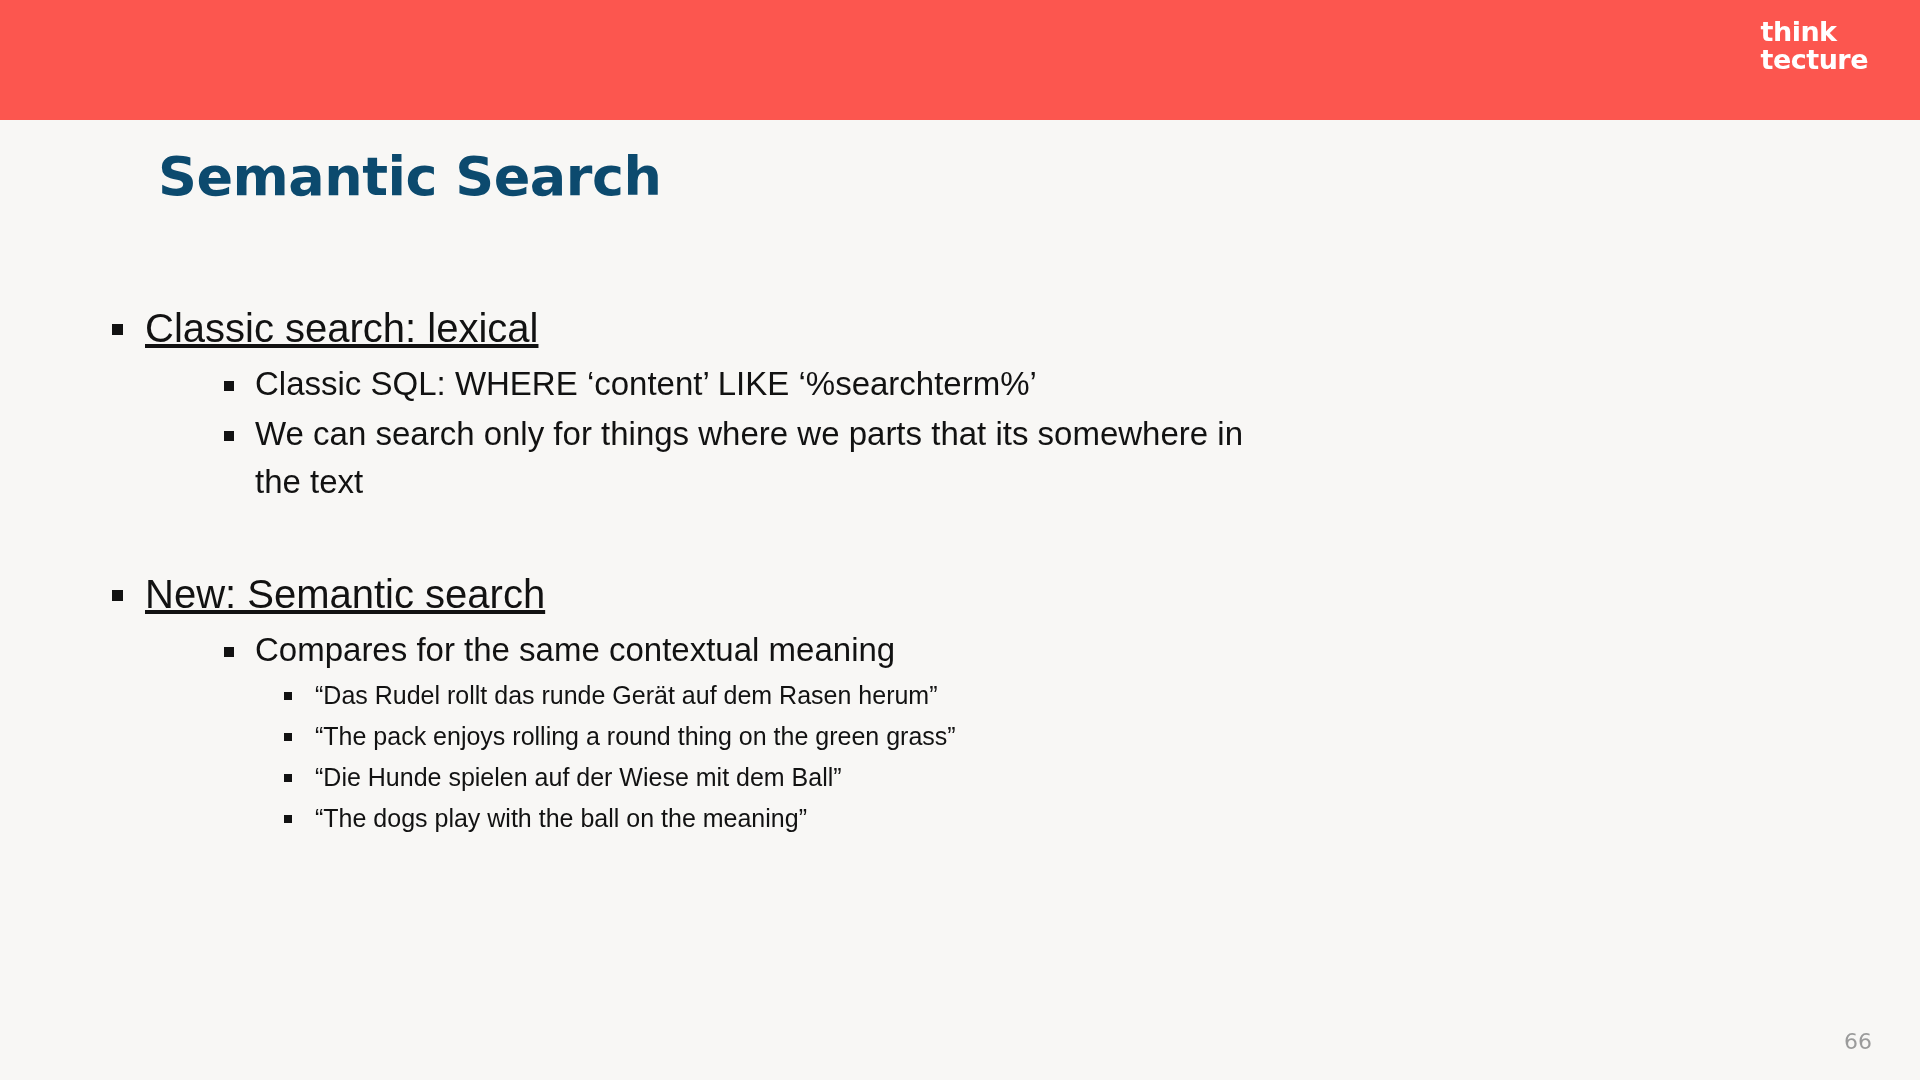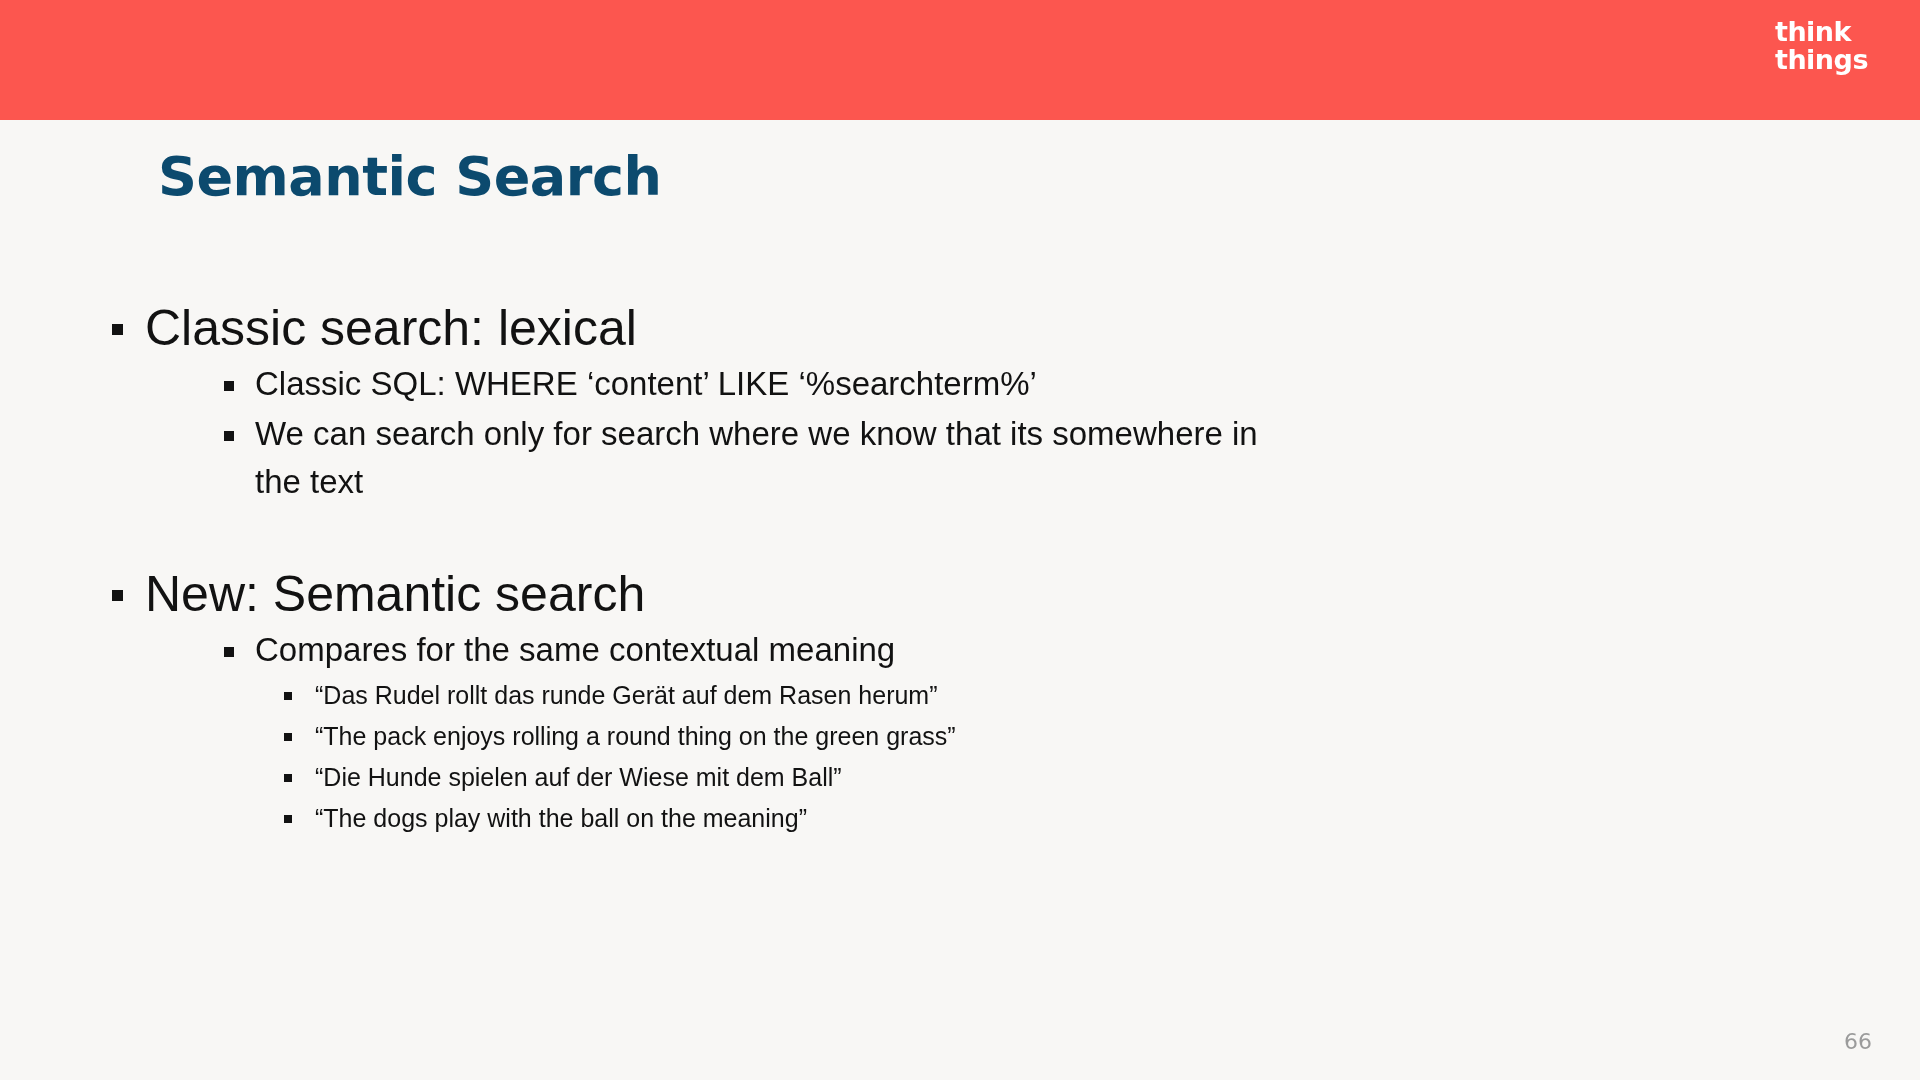--- a/index.html
+++ b/index.html
@@ -69,24 +69,25 @@
     position: relative;
     color: #121212;
   }
   .bullet-sq::before {
     content: "";
     position: absolute;
     background: #121212;
   }
   
   .lvl1 {
-    font-size: 50px;
+    font-size: 40px;
     line-height: 56px;
     padding-left: 45px;
     margin-bottom: 4px;
+    text-decoration: underline;
   }
   .lvl1::before {
     width: 11px;
     height: 11px;
     left: 12px;
     top: 24px;
   }
   
   .lvl2 {
     font-size: 33px;
@@ -126,32 +127,32 @@
   }
 </style>
 </head>
 <body>
 
 <div class="slide">
 
   <div class="topbar">
     <div class="logo">
       <span>think</span>
-      <span>things</span>
+      <span>tecture</span>
     </div>
   </div>
 
   <h1 class="title">Semantic Search</h1>
 
   <div class="content">
 
     <ul>
       <li class="lvl1 bullet-sq">Classic search: lexical</li>
       <li class="lvl2 bullet-sq">Classic SQL: WHERE ‘content’ LIKE ‘%searchterm%’</li>
-      <li class="lvl2 bullet-sq" style="max-width:1020px;">We can search only for search where we know that its somewhere in the text</li>
+      <li class="lvl2 bullet-sq" style="max-width:1020px;">We can search only for things where we parts that its somewhere in the text</li>
     </ul>
 
     <div class="group-gap"></div>
 
     <ul>
       <li class="lvl1 bullet-sq">New: Semantic search</li>
       <li class="lvl2 bullet-sq">Compares for the same contextual meaning</li>
       <li class="lvl3 bullet-sq">“Das Rudel rollt das runde Gerät auf dem Rasen herum”</li>
       <li class="lvl3 bullet-sq">“The pack enjoys rolling a round thing on the green grass”</li>
       <li class="lvl3 bullet-sq">“Die Hunde spielen auf der Wiese mit dem Ball”</li>

